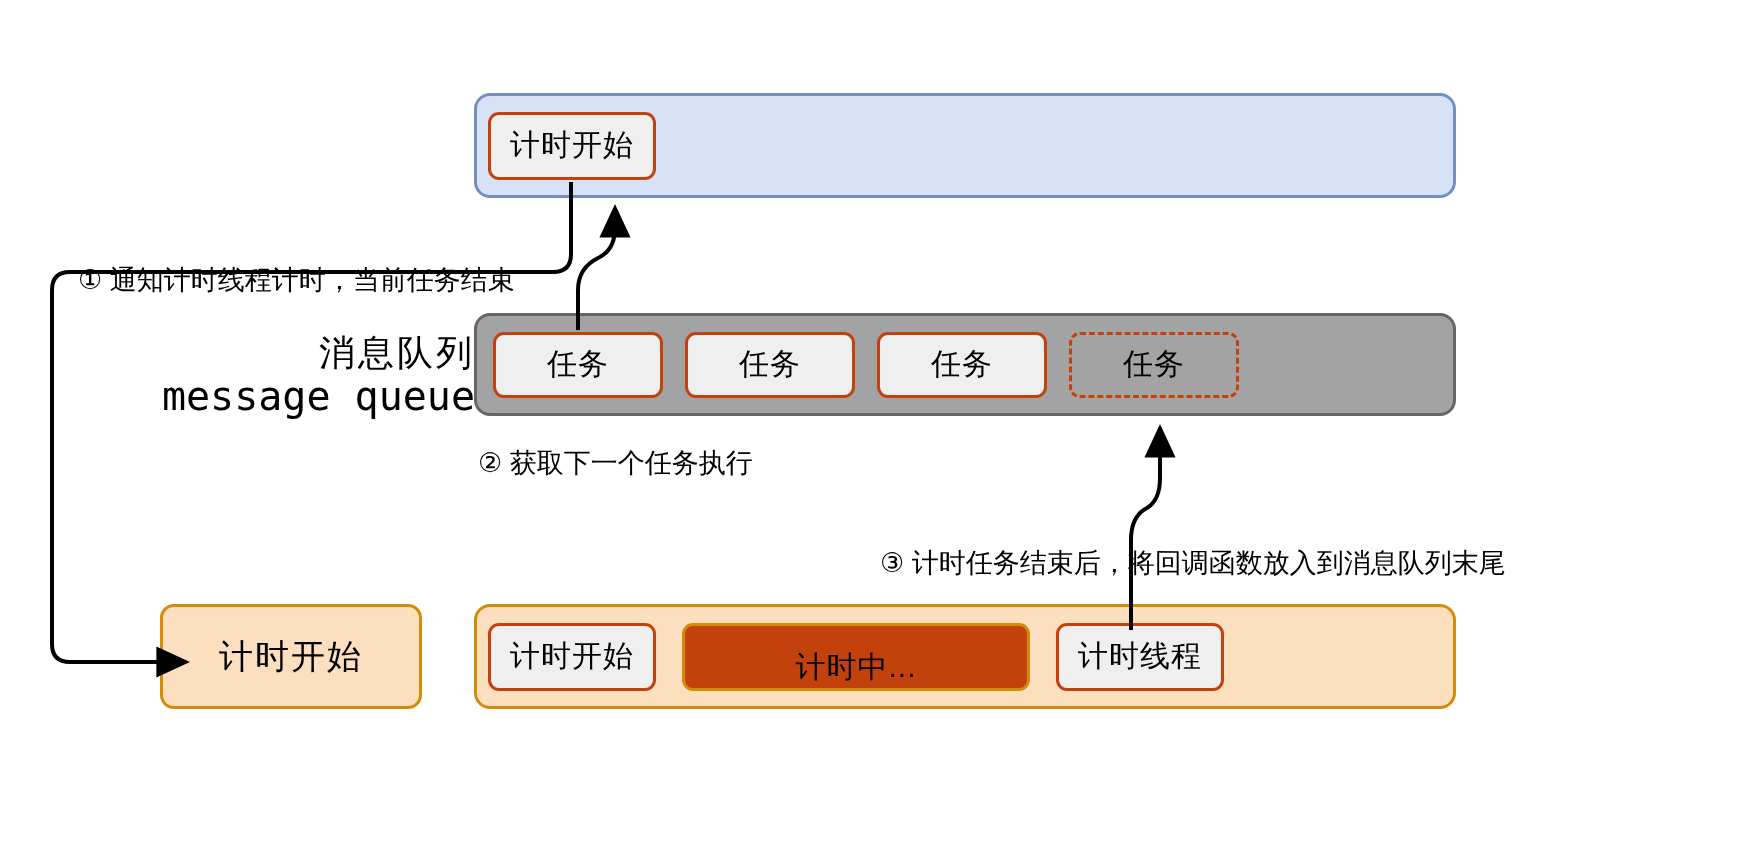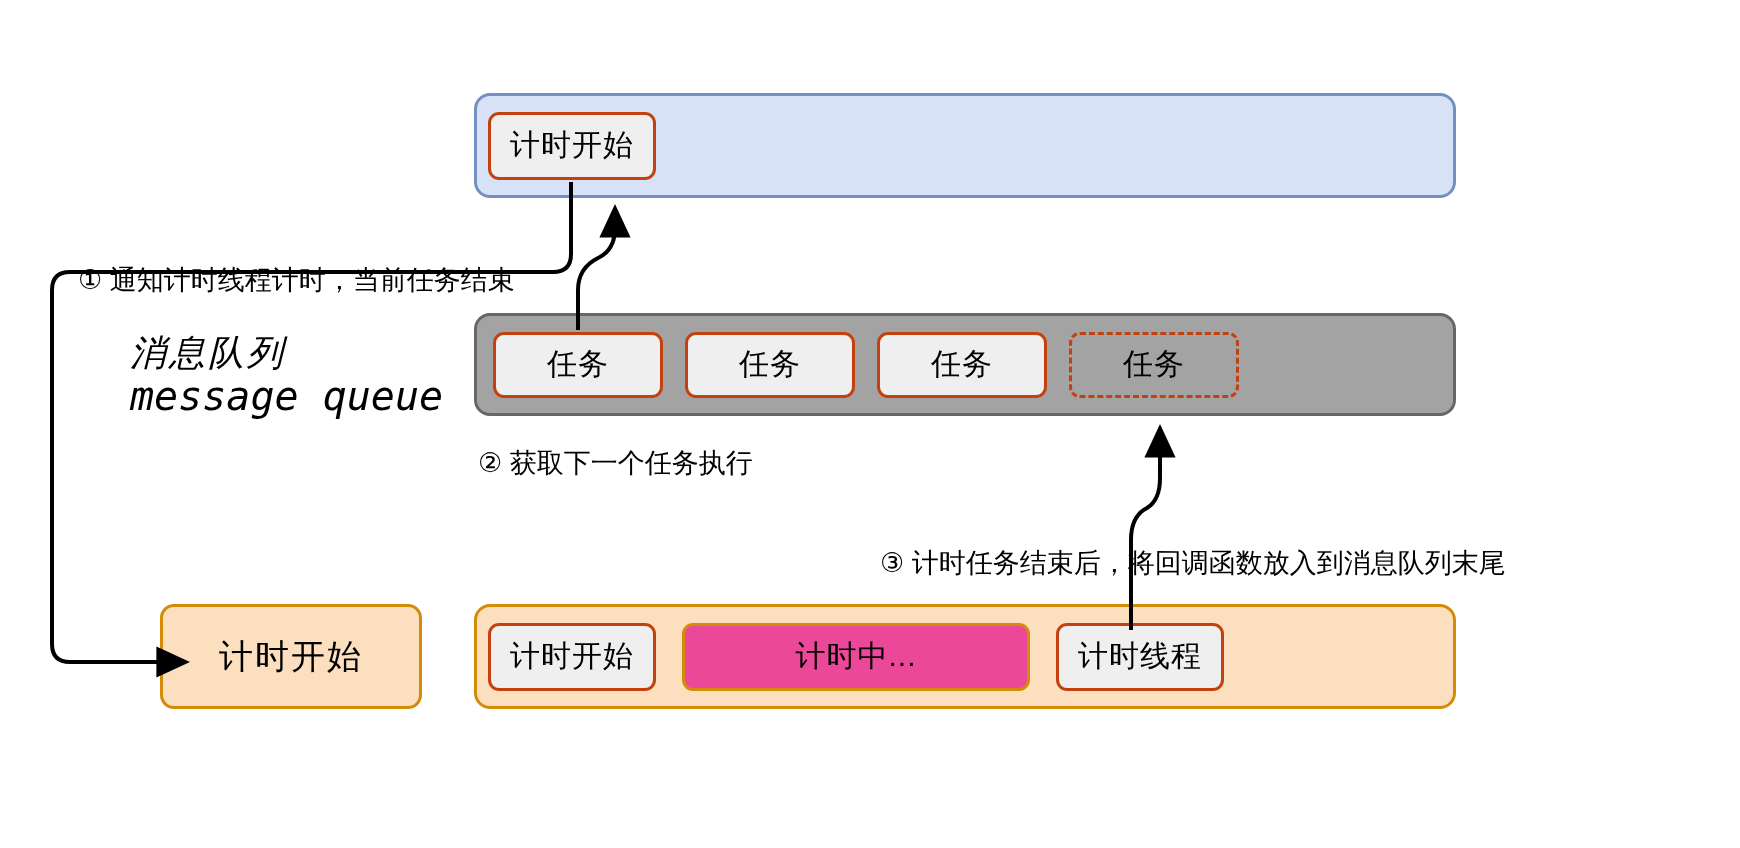--- a/index.html
+++ b/index.html
@@ -19,25 +19,25 @@
   .lane-bar{border-radius:16px;border-width:3px;border-style:solid;
             justify-content:flex-start;}
   .lane-bar.blue{background:#d7e2f6;border-color:#7390c0;}
   .lane-bar.gray{background:#a3a3a3;border-color:#666666;}
   .lane-bar.orange{background:#fbdfbe;border-color:#d28c0a;}
 
   
   .chip{border-radius:11px;border:3px solid #c2410c;background:#efefef;
         font-size:30px;letter-spacing:1px;}
   .chip.dashed{border-style:dashed;background:transparent;}
-  .chip.orangeline{border-color:#d28c0a;background:#ec4899;}
+  .chip.orangeline{border-color:#d28c0a;background:#c2410c;align-items:flex-end;}
 
   
   .txt{position:absolute;font-size:27px;white-space:nowrap;line-height:1.25;}
-  .queue-title{position:absolute;text-align:left;line-height:1.15;font-style:italic;}
+  .queue-title{position:absolute;text-align:right;line-height:1.15;}
   .queue-title .cn{font-size:36px;letter-spacing:3px;display:block;}
   .queue-title .en{font-size:40px;display:block;
       font-family:"DejaVu Sans Mono","Liberation Mono",monospace;}
   svg.overlay{position:absolute;left:0;top:0;width:1740px;height:848px;
               pointer-events:none;}
 </style>
 </head>
 <body>
 
 <div class="stage">

